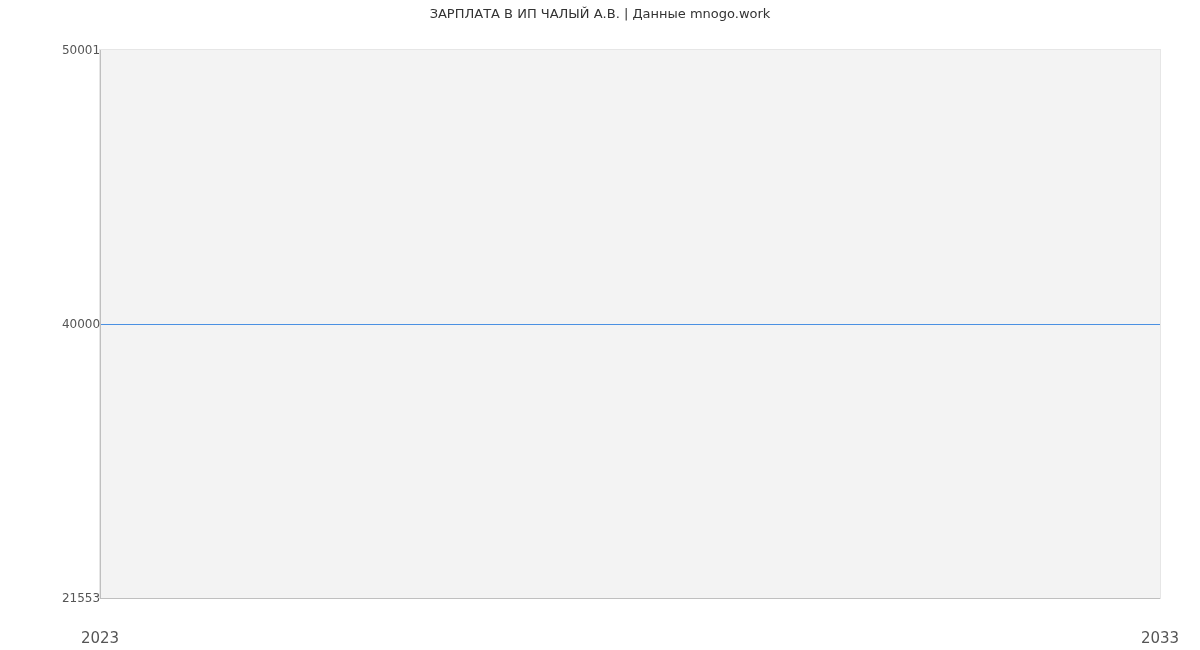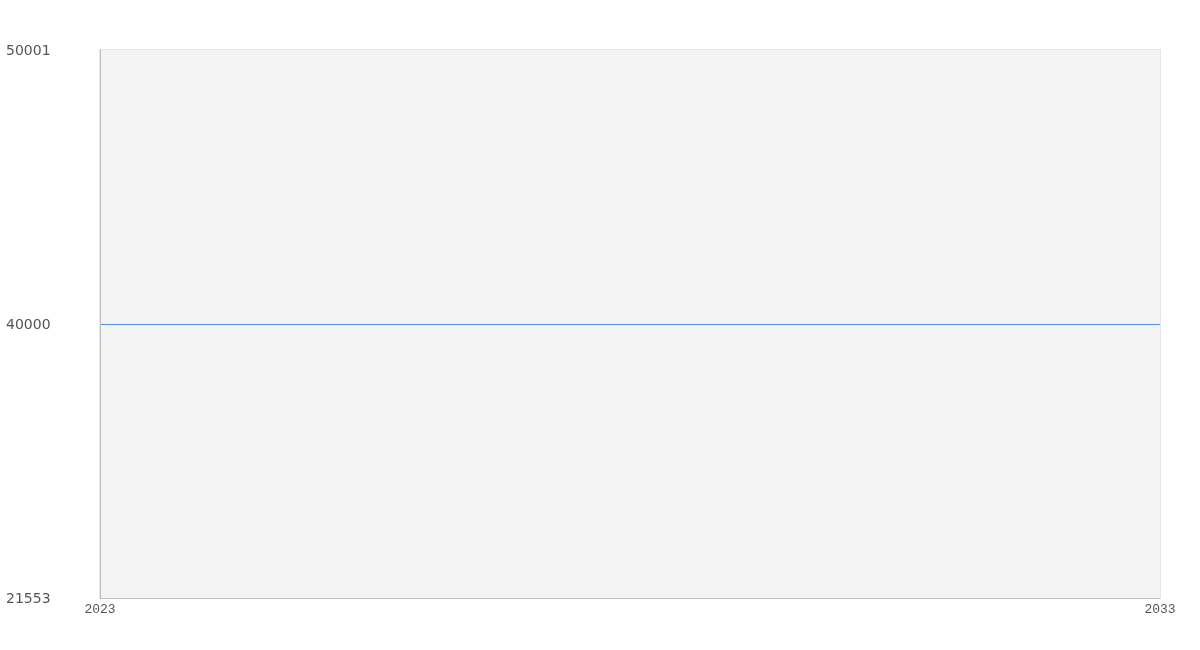--- a/index.html
+++ b/index.html
@@ -38,35 +38,34 @@
   .plot-line {
     position: absolute;
     left: 0;
     width: 100%;
     height: 0;
     border-top: 1.6px solid #4a90e2; 
   }
   
   .ytick {
     position: absolute;
-    right: 1104px; 
+    right: 1074px; 
     width: 90px;
-    text-align: left;
-    font-size: 14px;
+    text-align: center;
+    font-size: 12px;
     color: #555;
     transform: translateY(-50%);
   }
   
   .xtick {
     position: absolute;
-    top: 602px;
-    font-size: 13px;
+    top: 629px;
+    font-size: 15px;
     color: #555;
     transform: translateX(-50%);
-    font-family: Liberation Mono, monospace;
   }
   
   .spine-left {
     position: absolute;
     left: 100px;
     top: 50px;
     width: 0;
     height: 548px;
     border-left: 1px solid #bfbfbf;
   }
@@ -77,20 +76,21 @@
     width: 1060px;
     height: 0;
     border-top: 1px solid #bfbfbf;
   }
 </style>
 </head>
 <body>
 
 <div class="chart-wrap">
 
+  <div class="title">ЗАРПЛАТА В ИП ЧАЛЫЙ А.В. | Данные mnogo.work</div>
 
   <div class="plot-area">
 
     <div class="plot-line" style="top:50%"></div>
   </div>
 
   <div class="spine-left"></div>
   <div class="spine-bottom"></div>
 
   <div class="ytick" style="top:50px">50001</div>

